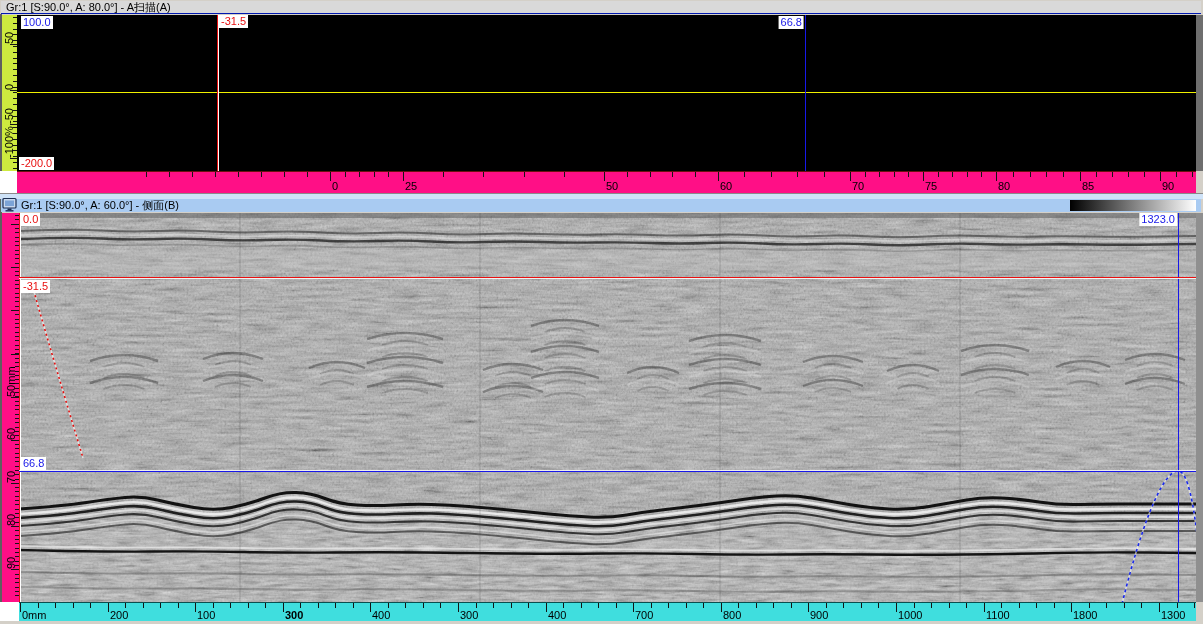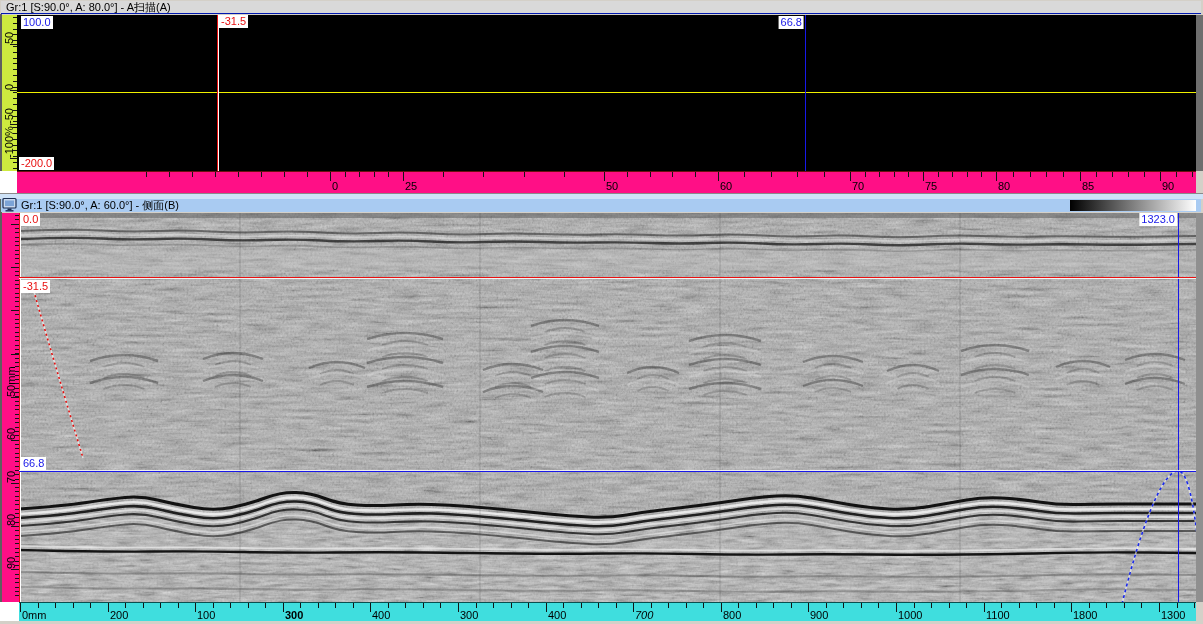--- a/index.html
+++ b/index.html
@@ -489,21 +489,21 @@
         <div class="tickh" style="left: 474px; height: 5px;"></div>
         <div class="tickh" style="left: 492px; height: 5px;"></div>
         <div class="tickh" style="left: 509px; height: 5px;"></div>
         <div class="tickh" style="left: 527px; height: 9px;"></div>
         <span class="hlab" style="left: 529px; top: 6px;">400</span>
         <div class="tickh" style="left: 544px; height: 5px;"></div>
         <div class="tickh" style="left: 562px; height: 5px;"></div>
         <div class="tickh" style="left: 579px; height: 5px;"></div>
         <div class="tickh" style="left: 597px; height: 5px;"></div>
         <div class="tickh" style="left: 614px; height: 9px;"></div>
-        <span class="hlab" style="left: 616px; top: 6px; font-style: italic;">700</span>
+        <span class="hlab" style="left: 616px; top: 6px;">700</span>
         <div class="tickh" style="left: 632px; height: 5px;"></div>
         <div class="tickh" style="left: 649px; height: 5px;"></div>
         <div class="tickh" style="left: 667px; height: 5px;"></div>
         <div class="tickh" style="left: 684px; height: 5px;"></div>
         <div class="tickh" style="left: 702px; height: 9px;"></div>
         <span class="hlab" style="left: 704px; top: 6px;">800</span>
         <div class="tickh" style="left: 719px; height: 5px;"></div>
         <div class="tickh" style="left: 737px; height: 5px;"></div>
         <div class="tickh" style="left: 754px; height: 5px;"></div>
         <div class="tickh" style="left: 772px; height: 5px;"></div>

